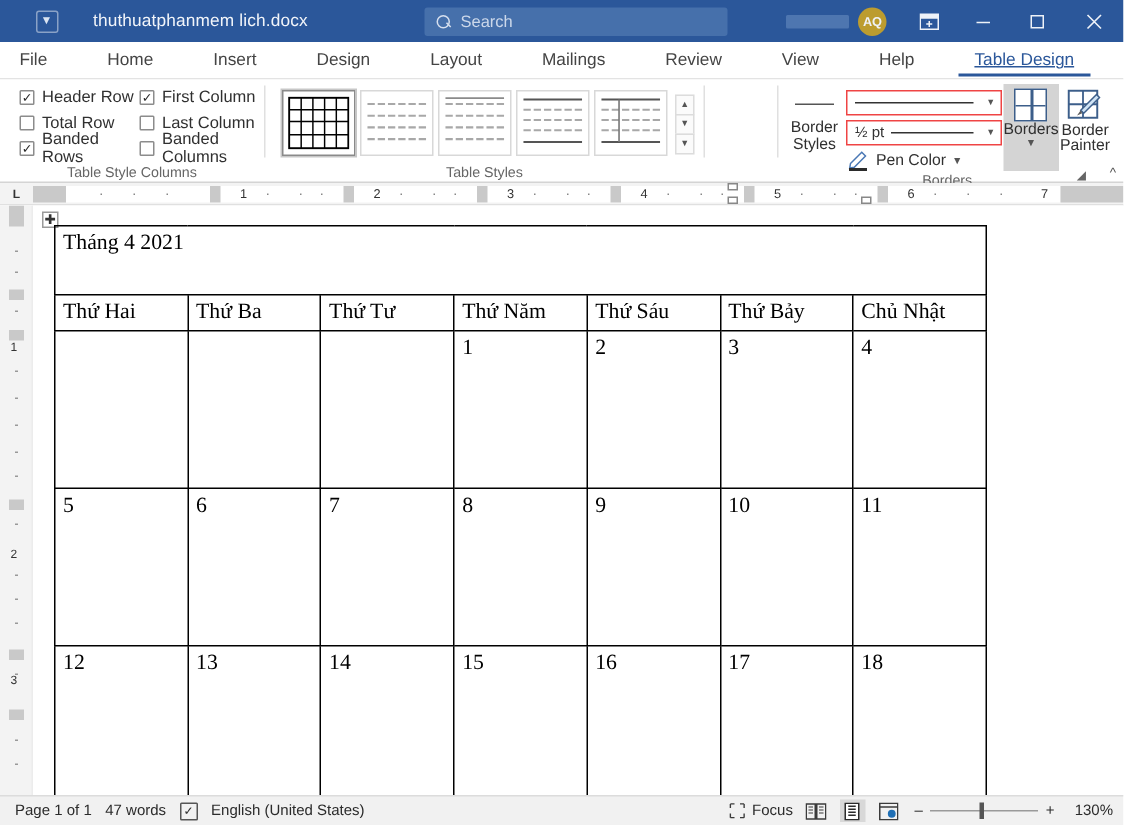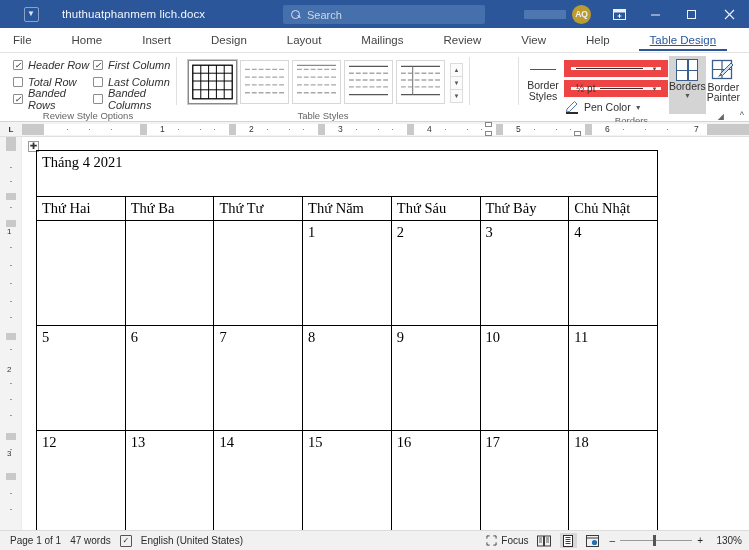--- a/index.html
+++ b/index.html
@@ -80,21 +80,21 @@
     display:flex; align-items:stretch; flex:0 0 69px; position:relative;
   }
   .group { display:flex; flex-direction:column; position:relative; height:69px; }
   .group-body { flex:1; display:flex; align-items:center; padding:2px 5px 0 5px; }
   .group-label {
     height:13px; font-size:9.5px; color:#666; text-align:center; line-height:13px;
   }
   .group-sep { width:1px; background:#e0e0e0; margin:4px 0 16px 0; }
 
   
-  .tso { display:grid; grid-template-columns:80px 95px; grid-template-rows:repeat(3,17px); align-items:center; padding-left:8px;font-style:italic; }
+  .tso { display:grid; grid-template-columns:80px 95px; grid-template-rows:repeat(3,17px); align-items:center; padding-left:8px; }
   .cbrow { display:flex; align-items:center; gap:5px; font-size:11px; color:#303030; }
   .cb { width:10px; height:10px; border:1px solid #8c8c8c; border-radius:1px; background:#fff;
         display:flex; align-items:center; justify-content:center; flex:0 0 10px; }
   .cb.on::after { content:"✓"; font-size:8.5px; color:#2b2b2b; line-height:1; }
 
   
   .gallery { display:flex; align-items:center; gap:3px; padding-left:6px; }
   .thumb {
     width:49px; height:44px; border:1px solid #d8d8d8; background:#fff;
     padding:3px; display:flex; align-items:center; justify-content:center;
@@ -112,21 +112,21 @@
   .shading-swatch { width:24px; height:5px; background:#fff; border:1px solid #b9b9b9; margin:0 auto; }
   .small-lbl { font-size:10.5px; color:#303030; text-align:center; line-height:11px; }
   .chev-dn { font-size:7px; color:#555; line-height:7px; }
 
   
   .borders-body { display:flex; align-items:flex-start; padding:3px 4px 0 6px; gap:1px;justify-content:flex-end; }
   .bstyles { width:48px; display:flex; flex-direction:column; align-items:center; gap:1px; padding-top:4px; }
   .bstyles-box { width:40px; height:19px; border:1px solid #fff; display:flex; align-items:center; justify-content:center; }
   .bstyles-line { width:26px; height:0; border-top:1.6px solid #555; }
   .bs-mid { display:flex; flex-direction:column; gap:3px; padding-top:4px; }
-  .combo { width:104px; height:17px; border:7px solid #ef4444; background:#fff; display:flex; align-items:center; }
+  .combo { width:104px; height:17px; border:1px solid #ef4444; background:#fff; display:flex; align-items:center; }
   .combo .inner { flex:1; display:flex; align-items:center; justify-content:center; padding:0 5px; font-size:10px; color:#333; gap:5px; }
   .combo .dd { width:13px; height:15px; display:flex; align-items:center; justify-content:center; font-size:6px; color:#555; border-left:0px; }
   .lineline { flex:1; height:0; border-top:1.2px solid #333; }
   .pencolor { display:flex; align-items:center; gap:4px; font-size:10.5px; color:#303030; padding-left:1px; }
   .borders-btn {
     width:40px; display:flex; flex-direction:column; align-items:center; gap:0px;
     background:#d4d4d4; padding:3px 0 1px 0; height:58px;
   }
   .bpainter { width:44px; display:flex; flex-direction:column; align-items:center; gap:0px; padding:3px 0 0 0; }
   .grid-icon { width:22px; height:22px; border:1.4px solid #3c5e8a; position:relative; background:#fff; }
@@ -288,21 +288,21 @@
           <div class="cbrow">
             <span class="cb on"></span>
             <span>Banded Rows</span>
           </div>
           <div class="cbrow">
             <span class="cb"></span>
             <span>Banded Columns</span>
           </div>
         </div>
       </div>
-      <div class="group-label">Review Style Options</div>
+      <div class="group-label">Table Style Columns</div>
     </div>
 
     <div class="group-sep"></div>
 
     <div class="group" style="width:292px;">
       <div class="group-body">
         <div class="gallery">
           <div class="thumb sel">
             <svg width="42" height="36" viewBox="0 0 42 36">
               <rect x="0.8" y="0.8" width="40.4" height="34.4" fill="#fff" stroke="#000" stroke-width="1.3"></rect>

